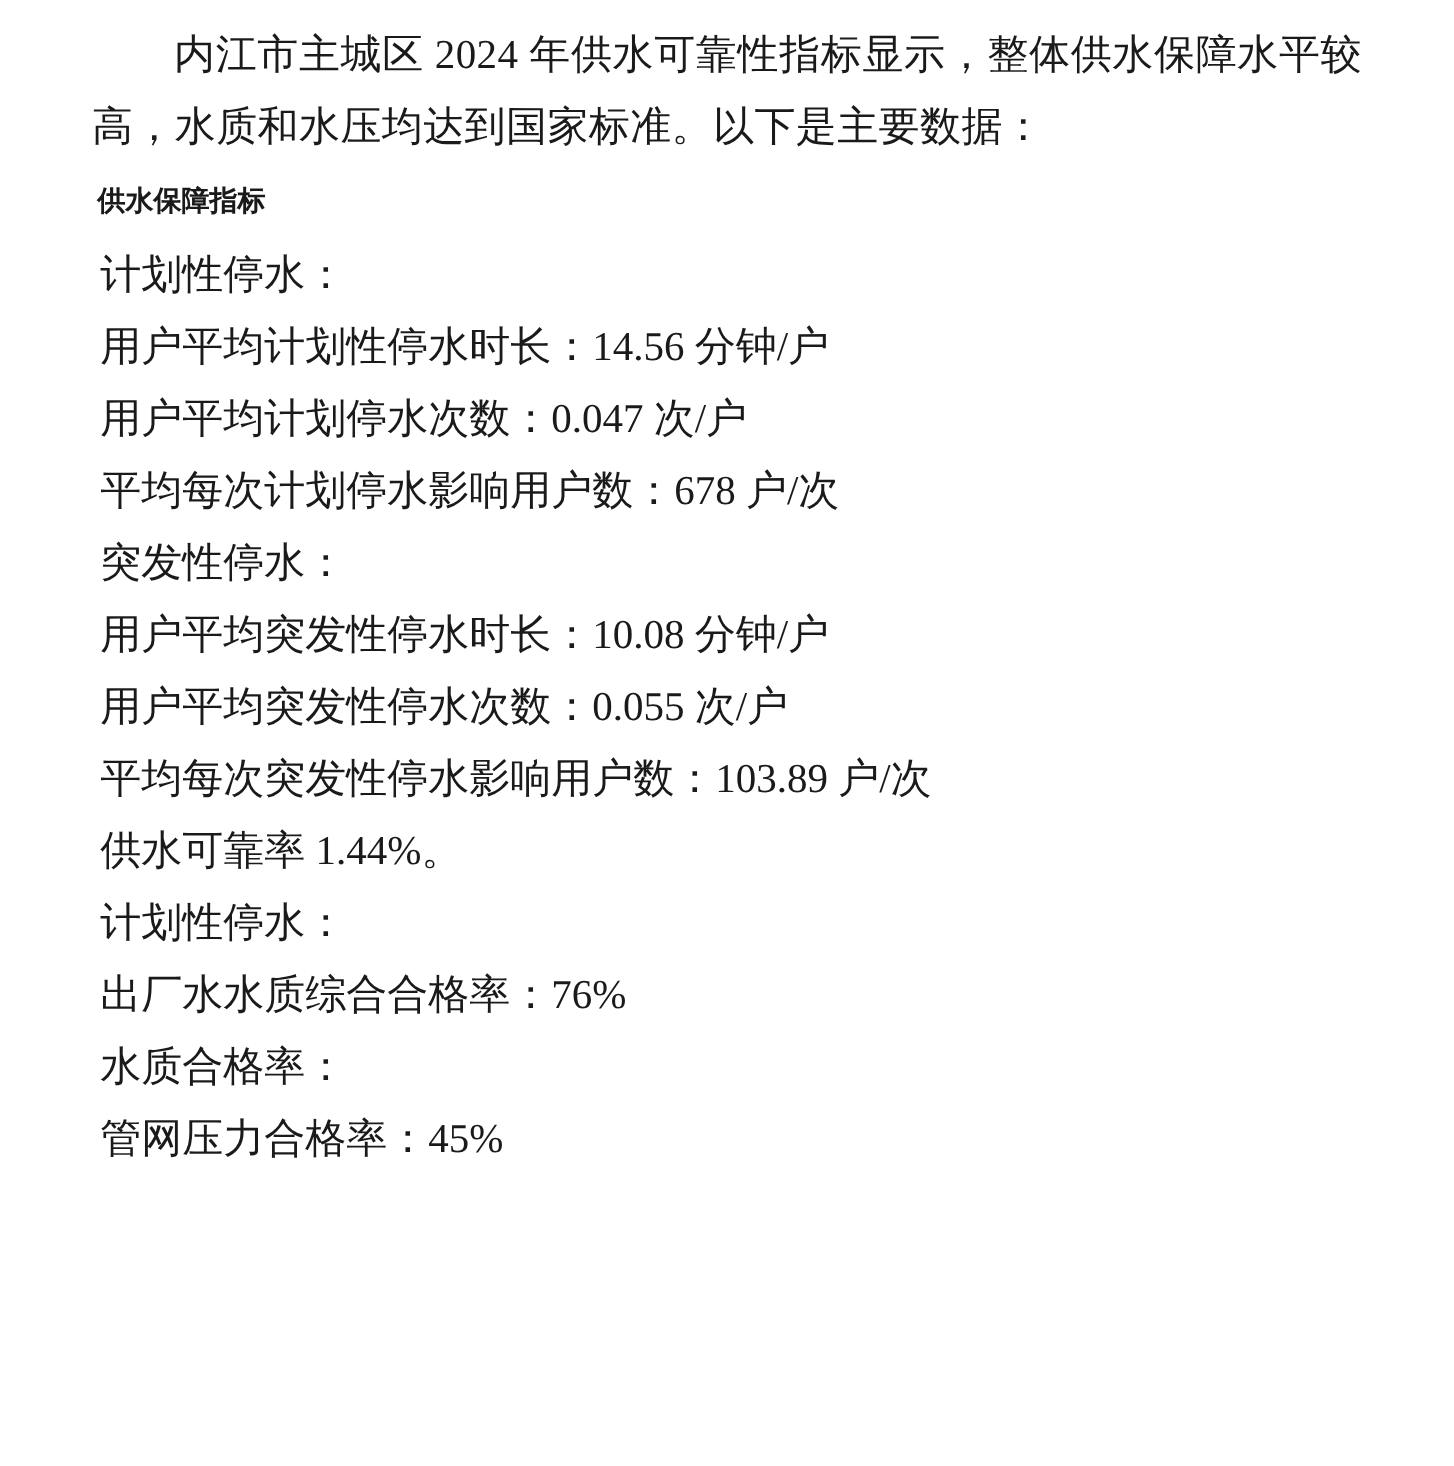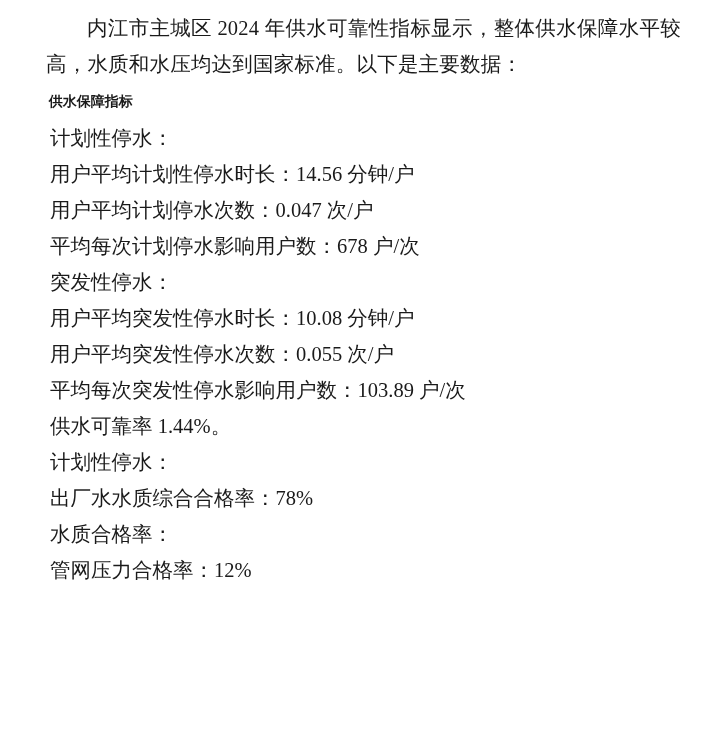--- a/index.html
+++ b/index.html
@@ -63,17 +63,17 @@
   <p class="line">计划性停水：</p>
   <p class="line">用户平均计划性停水时长：14.56 分钟/户</p>
   <p class="line">用户平均计划停水次数：0.047 次/户</p>
   <p class="line">平均每次计划停水影响用户数：678 户/次</p>
   <p class="line">突发性停水：</p>
   <p class="line">用户平均突发性停水时长：10.08 分钟/户</p>
   <p class="line">用户平均突发性停水次数：0.055 次/户</p>
   <p class="line">平均每次突发性停水影响用户数：103.89 户/次</p>
   <p class="line">供水可靠率 1.44%。</p>
   <p class="line">计划性停水：</p>
-  <p class="line">出厂水水质综合合格率：78%</p>
+  <p class="line">出厂水水质综合合格率：76%</p>
   <p class="line">水质合格率：</p>
-  <p class="line">管网压力合格率：12%</p>
+  <p class="line">管网压力合格率：45%</p>
 
 </div>
 
 </body></html>

